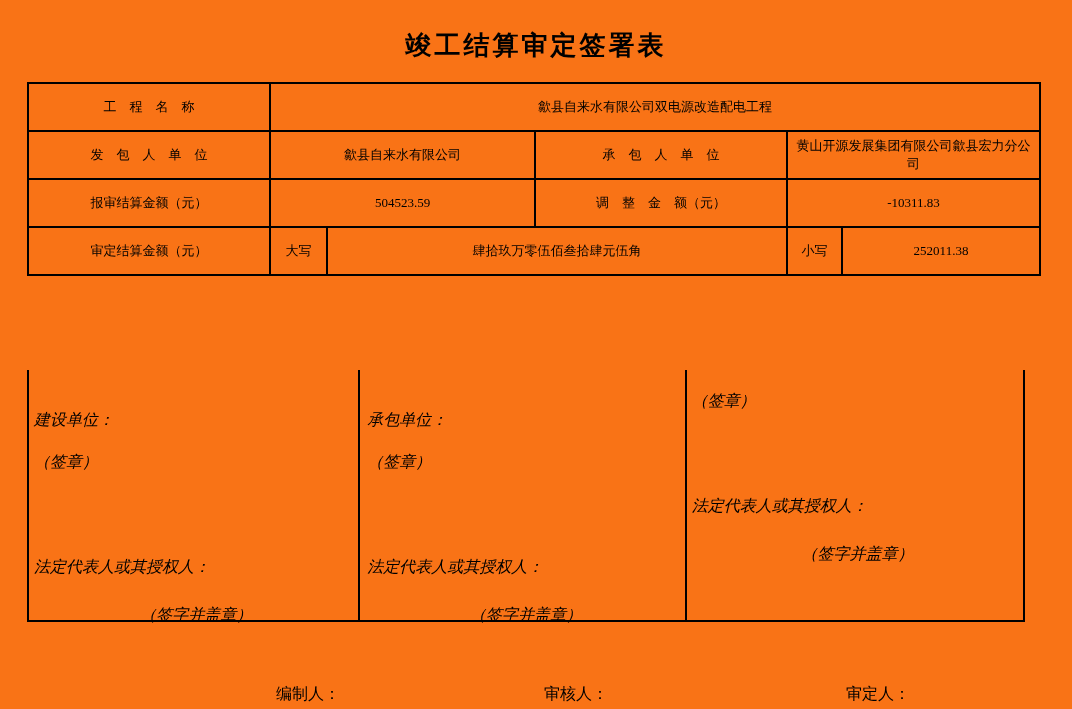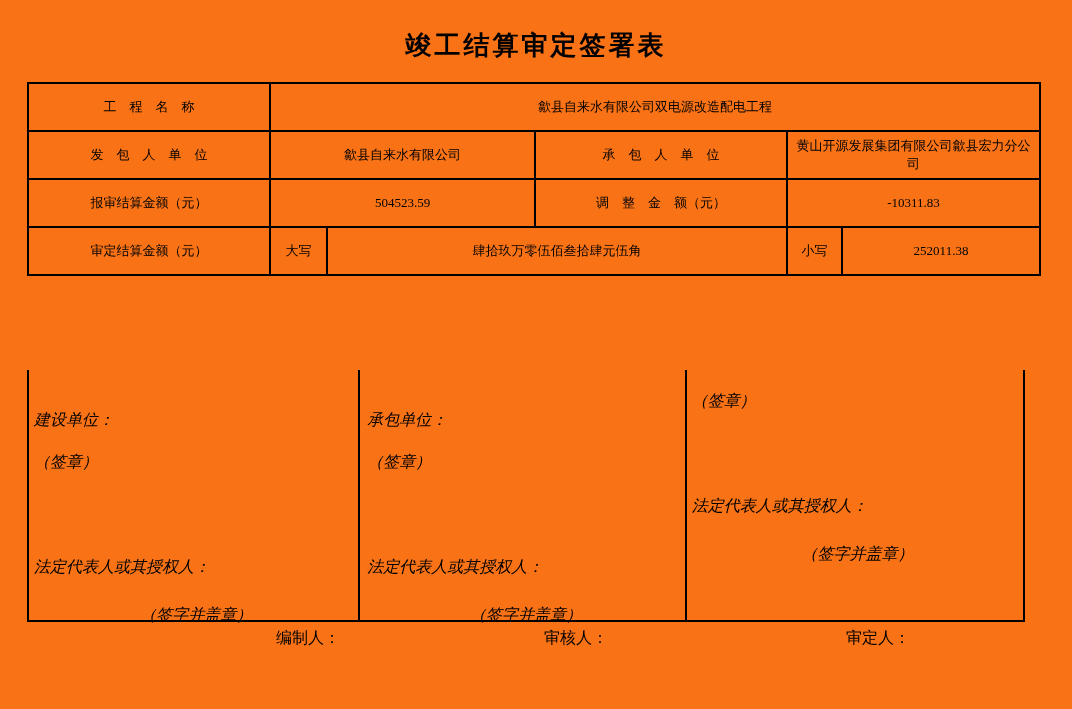--- a/index.html
+++ b/index.html
@@ -32,21 +32,21 @@
   .sig-col.c1{width:338px;border-right:2px solid #000;}
   .sig-col.c2{width:333px;border-right:2px solid #000;padding-left:7px;}
   .sig-col.c3{width:343px;}
   .sig-line1{margin-top:40px;}
   .sig-line2{margin-top:21px;}
   .sig-line3{margin-top:84px;}
   .sig-line4{margin-top:27px;text-align:center;}
   .note{
     position:absolute;left:20px;top:633px;font-size:16px;
   }
-  .footer-label{position:absolute;top:628px;font-size:16px;}
+  .footer-label{position:absolute;top:684px;font-size:16px;}
   .footer-label.f1{left:276px;}
   .footer-label.f2{left:544px;text-align:right;}
   .footer-label.f3{left:802px;margin-left:44px;}
 </style>
 </head>
 <body>
 
 <div class="page">
 
   <div class="title">竣工结算审定签署表</div>

